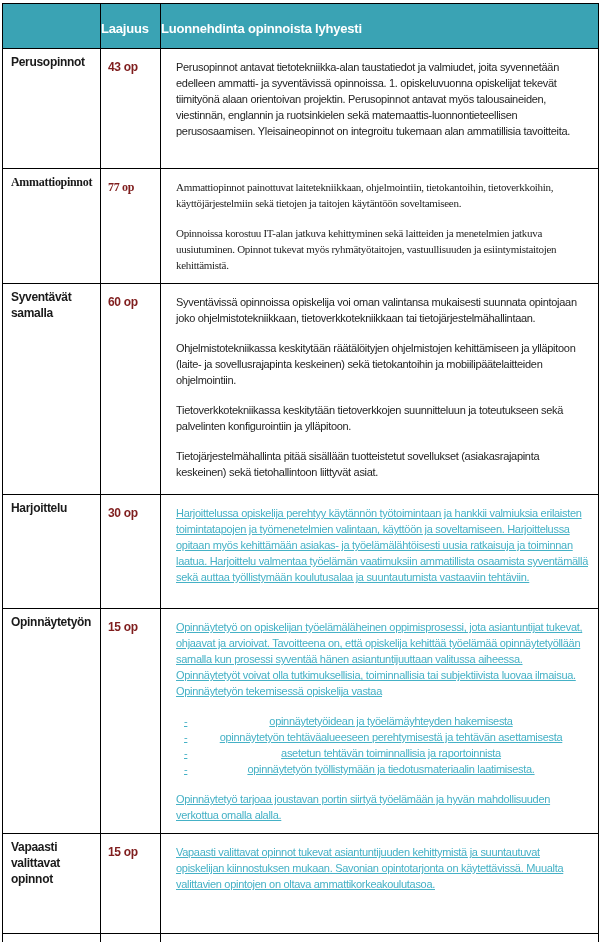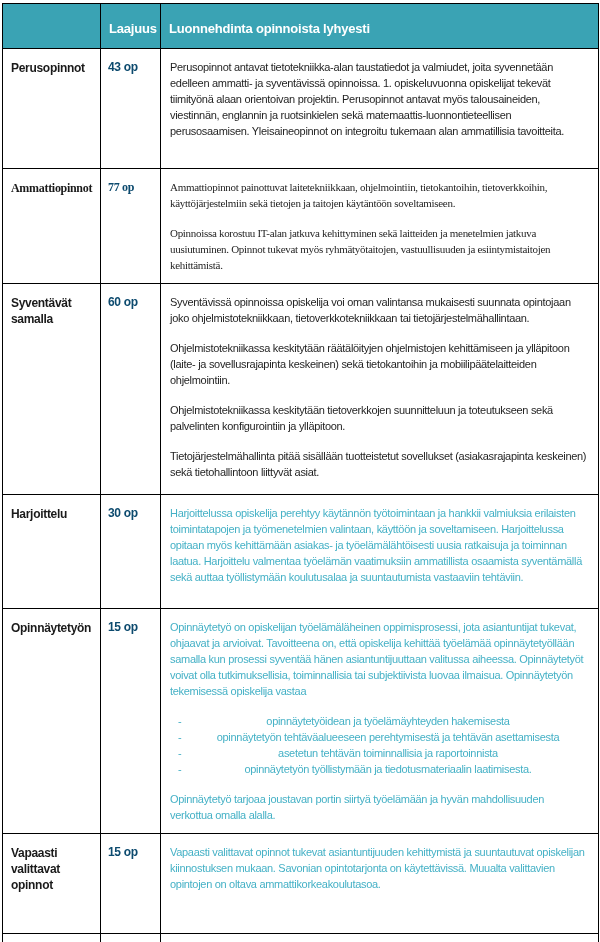--- a/index.html
+++ b/index.html
@@ -25,46 +25,46 @@
     text-align: left;
   }
   thead th {
     background: #3aa3b4;
     color: #ffffff;
     font-size: 13px;
     font-weight: bold;
     letter-spacing: -0.2px;
     height: 45px;
     vertical-align: middle;
-    padding: 8px 8px 4px 8px;
+    padding: 8px 8px 4px 0;
   }
   td.name-cell {
     font-weight: bold;
     color: #1a1a1a;
     font-size: 12px;
     line-height: 16px;
     letter-spacing: -0.3px;
-    padding: 11px 6px 8px 8px;
+    padding: 5px 6px 8px 8px;
   }
   td.credits-cell {
     font-weight: bold;
-    color: #0c4a6e;
+    color: #7f1d1d;
     font-size: 12px;
     letter-spacing: -0.3px;
     padding: 11px 4px 8px 7px;
     white-space: nowrap;
   }
   td.desc-cell {
     font-size: 11px;
     line-height: 16px;
     letter-spacing: -0.3px;
     color: #1f1f1f;
-    padding: 10px 10px 10px 9px;
+    padding: 10px 10px 10px 15px;
   }
-  td.desc-cell.teal { color: #45b1c6; }
+  td.desc-cell.teal { color: #45b1c6; text-decoration: underline; }
   .para { margin-bottom: 14px; }
   .para:last-child { margin-bottom: 0; }
   .bullets { margin: 0 0 14px 0; }
   .bullet { display: flex; }
   .bullet .dash { width: 10px; flex: 0 0 10px; margin-left: 8px; }
   .bullet .btext { flex: 1; text-align: center; }
   
   tr[data-row="0"] td { height: 120px; }
   tr[data-row="1"] td { height: 110px; font-family: Liberation Serif, serif; }
   tr[data-row="2"] td { height: 211px; }
@@ -106,21 +106,21 @@
             <div class="para">Ammattiopinnot painottuvat laitetekniikkaan, ohjelmointiin, tietokantoihin, tietoverkkoihin, käyttöjärjestelmiin sekä tietojen ja taitojen käytäntöön soveltamiseen.</div>
             <div class="para">Opinnoissa korostuu IT-alan jatkuva kehittyminen sekä laitteiden ja menetelmien jatkuva uusiutuminen.  Opinnot tukevat myös ryhmätyötaitojen, vastuullisuuden ja esiintymistaitojen kehittämistä.</div>
           </td>
         </tr>
         <tr data-row="2">
           <td class="name-cell">Syventävät samalla</td>
           <td class="credits-cell">60 op</td>
           <td class="desc-cell">
             <div class="para">Syventävissä opinnoissa opiskelija voi oman valintansa mukaisesti suunnata opintojaan joko ohjelmistotekniikkaan, tietoverkkotekniikkaan tai tietojärjestelmähallintaan.</div>
             <div class="para">Ohjelmistotekniikassa keskitytään räätälöityjen ohjelmistojen kehittämiseen ja ylläpitoon (laite- ja sovellusrajapinta keskeinen) sekä tietokantoihin ja mobiilipäätelaitteiden ohjelmointiin.</div>
-            <div class="para">Ohjelmistotekniikassa keskitytään tietoverkkojen suunnitteluun ja toteutukseen sekä palvelinten konfigurointiin ja ylläpitoon.</div>
+            <div class="para">Tietoverkkotekniikassa keskitytään tietoverkkojen suunnitteluun ja toteutukseen sekä palvelinten konfigurointiin ja ylläpitoon.</div>
             <div class="para">Tietojärjestelmähallinta pitää sisällään tuotteistetut sovellukset (asiakasrajapinta keskeinen) sekä tietohallintoon liittyvät asiat.</div>
           </td>
         </tr>
         <tr data-row="3">
           <td class="name-cell">Harjoittelu</td>
           <td class="credits-cell">30 op</td>
           <td class="desc-cell teal">
             <div class="para">Harjoittelussa opiskelija perehtyy käytännön työtoimintaan ja hankkii valmiuksia erilaisten toimintatapojen ja työmenetelmien valintaan, käyttöön ja soveltamiseen.  Harjoittelussa opitaan myös kehittämään asiakas- ja työelämälähtöisesti uusia ratkaisuja ja toiminnan laatua.  Harjoittelu valmentaa työelämän vaatimuksiin ammatillista osaamista syventämällä sekä auttaa työllistymään koulutusalaa ja suuntautumista vastaaviin tehtäviin.</div>
           </td>
         </tr>

